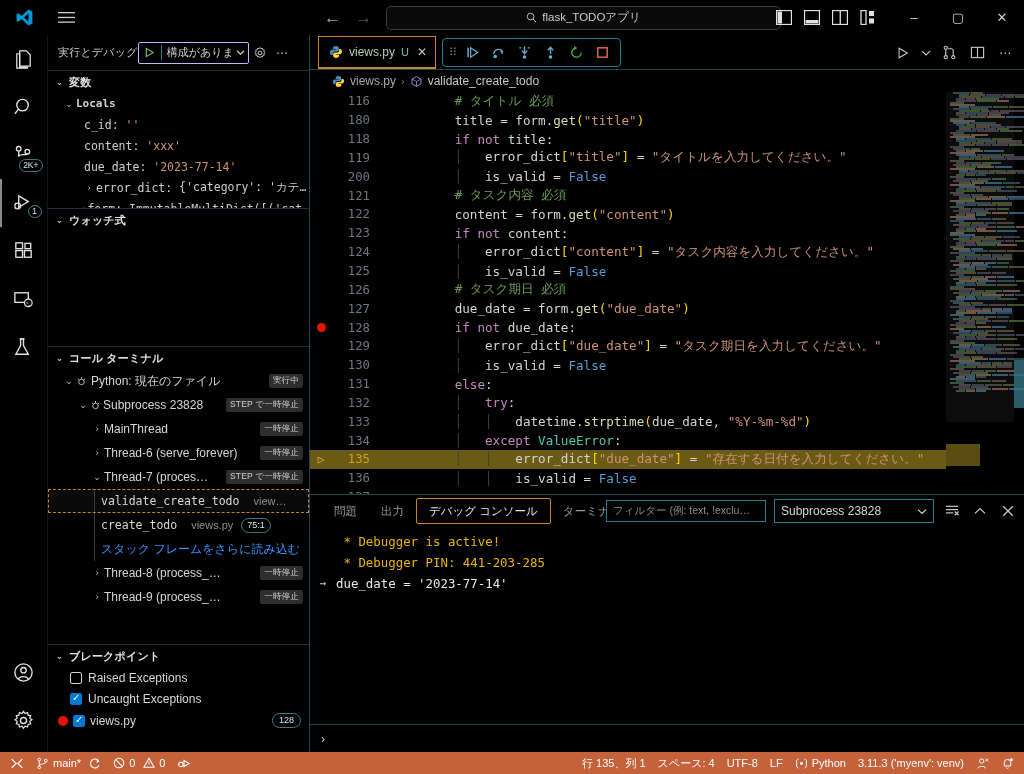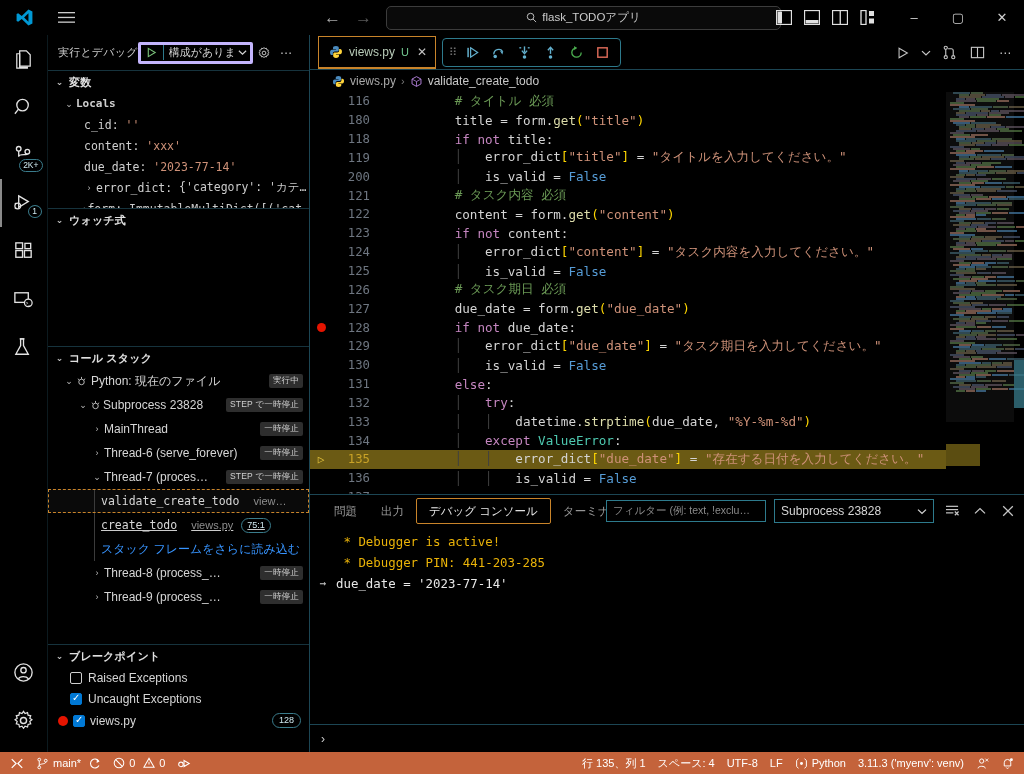--- a/index.html
+++ b/index.html
@@ -58,21 +58,21 @@
   
   .sidebar {
     width: 262px; flex: 0 0 262px; background:#000000;
     display:flex; flex-direction:column; border-right:1px solid #1c4654; min-height:0;
   }
   .sb-header {
     height: 35px; flex:0 0 35px; display:flex; align-items:center; padding:0 4px 0 10px;
   }
   .sb-title { font-size:11px; color:#cccccc; letter-spacing:0.2px; }
   .sb-runbox {
-    display:flex; align-items:center; height:22px; border:3px solid #c4b5fd; border-radius:2px;
+    display:flex; align-items:center; height:22px; border:1px solid #c4b5fd; border-radius:2px;
     background:#000;
   }
   .sb-runbtn { width:22px; display:flex; align-items:center; justify-content:center; color:#7cc47c; font-size:11px; }
   .sb-config {
     border-left:1px solid #2d7a8c; padding:0 3px 0 5px; font-size:11px; color:#d4d4d4;
     display:flex; align-items:center; gap:2px; max-width:95px; overflow:hidden; white-space:nowrap;
   }
   .sb-config .cfg-text { overflow:hidden; text-overflow:clip; display:inline-block; max-width:72px; }
   .sb-icon-btn { width:22px; height:22px; display:flex; align-items:center; justify-content:center; color:#c5c5c5; }
 
@@ -443,21 +443,21 @@
         <div class="panel-hd">
           <span class="chev">⌄</span>
           <span>ウォッチ式</span>
         </div>
         <div class="panel-body"></div>
       </div>
 
       <div class="panel" style="flex:1 1 auto;">
         <div class="panel-hd">
           <span class="chev">⌄</span>
-          <span>コール スタック</span>
+          <span>コール ターミナル</span>
         </div>
         <div class="panel-body">
 
           <div class="cs-row" style="padding-left:14px;">
             <span class="twisty">⌄</span>
             <span style="margin-right:4px;">
               <svg width="11" height="11" viewBox="0 0 12 12">
                   <circle cx="6" cy="6.5" r="3" fill="none" stroke="#c5c5c5" stroke-width="1"></circle>
                   <line x1="6" y1="1" x2="6" y2="3.2" stroke="#c5c5c5" stroke-width="1"></line>
                   <line x1="2" y1="3" x2="3.5" y2="4.3" stroke="#c5c5c5" stroke-width="1"></line>
@@ -499,21 +499,21 @@
             <span class="cs-label" style="max-width:108px;">Thread-7 (process…</span>
             <span class="cs-tag">STEP で一時停止</span>
           </div>
 
           <div class="cs-row selected" style="padding-left:46px;">
             <span class="cs-guide"></span>
             <span class="cs-label mono">validate_create_todo</span>
             <span class="cs-file">view…</span>
           </div>
 
-          <div class="cs-row" style="padding-left:46px;text-decoration:underline;">
+          <div class="cs-row" style="padding-left:46px;">
             <span class="cs-guide"></span>
             <span class="cs-label mono">create_todo</span>
             <span class="cs-file">views.py</span>
             <span class="cs-count">75:1</span>
           </div>
 
           <div class="cs-row" style="padding-left:46px;">
             <span class="cs-guide"></span>
             <span class="cs-load">スタック フレームをさらに読み込む</span>
           </div>

